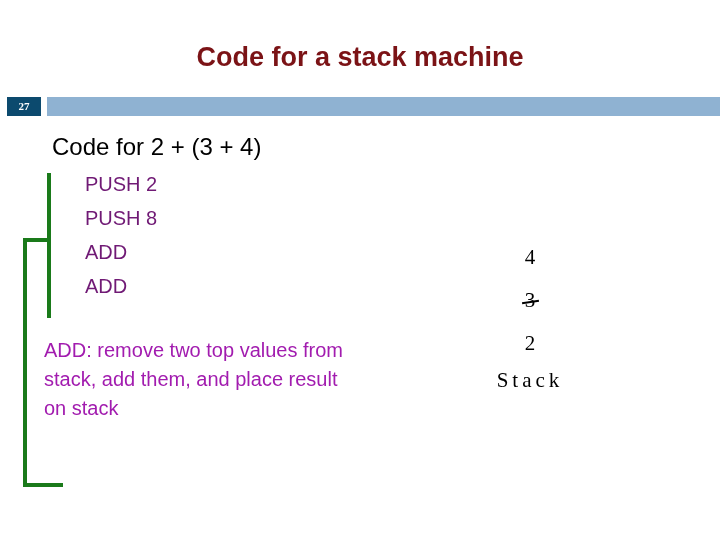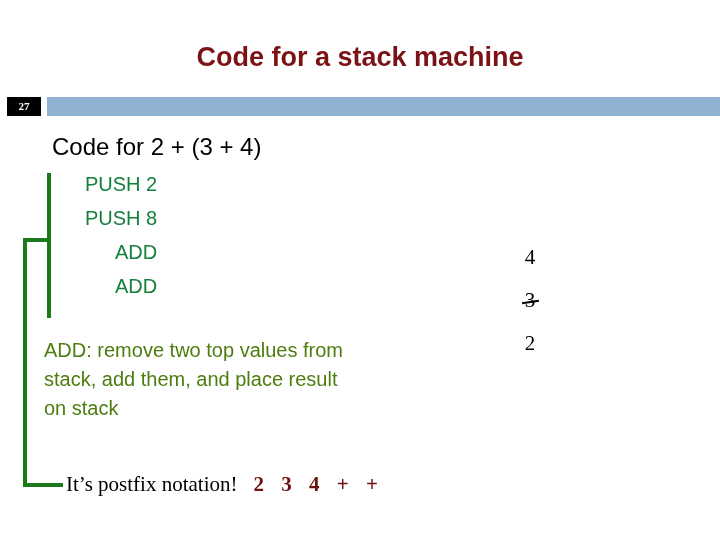--- a/index.html
+++ b/index.html
@@ -45,21 +45,21 @@
     width: 673px;
     height: 19px;
     background: #8FB2D2;
   }
   .band-number {
     position: absolute;
     left: 7px;
     top: 97px;
     width: 34px;
     height: 19px;
-    background: #000000;
+    background: #0c4a6e;
     color: #ffffff;
     font-family: "Liberation Serif", serif;
     font-size: 11px;
     font-weight: 700;
     line-height: 19px;
     text-align: center;
   }
 
   
   .code-heading {
@@ -75,35 +75,34 @@
   .code-list {
     position: absolute;
     left: 85px;
     top: 167px;
     margin: 0;
     padding: 0;
     list-style: none;
   }
   .code-line {
     font-size: 20px;
-    color: #15803d;
+    color: #701a75;
     line-height: 34px;
     height: 34px;
     white-space: nowrap;
-    text-align: right;
   }
 
   
   .add-note {
     position: absolute;
     left: 44px;
     top: 336px;
     width: 300px;
     font-size: 20px;
-    color: #4d7c0f;
+    color: #a21caf;
     line-height: 29px;
   }
 
   
   .bracket {
     position: absolute;
     background: #1A7A1A;
   }
   .br-inner-v {
     left: 47px;
@@ -218,20 +217,17 @@
   <div class="stack-col">
     <span class="stack-cell">
       <span class="struck-inner">4</span>
     </span>
     <span class="stack-cell struck">
       <span class="struck-inner">3</span>
     </span>
     <span class="stack-cell">
       <span class="struck-inner">2</span>
     </span>
+    <div class="stack-label">Stack</div>
   </div>
 
-  <div class="postfix-row">
-    <span class="postfix-text">It’s postfix notation!</span>
-    <span class="postfix-tokens">2 3 4 + +</span>
-  </div>
 
 </div>
 
 </body></html>

